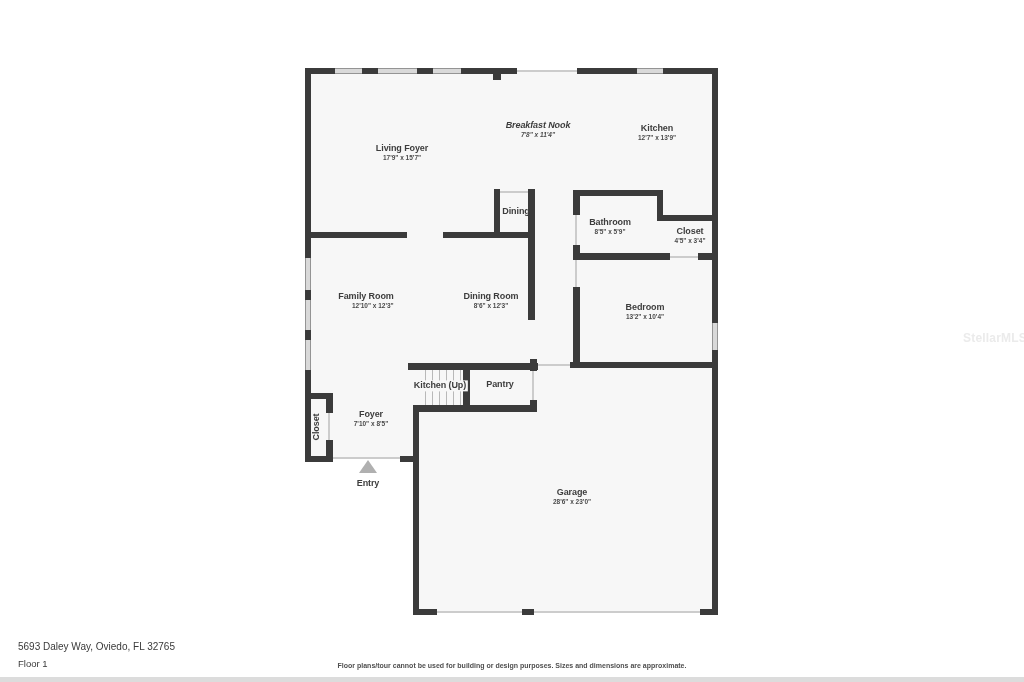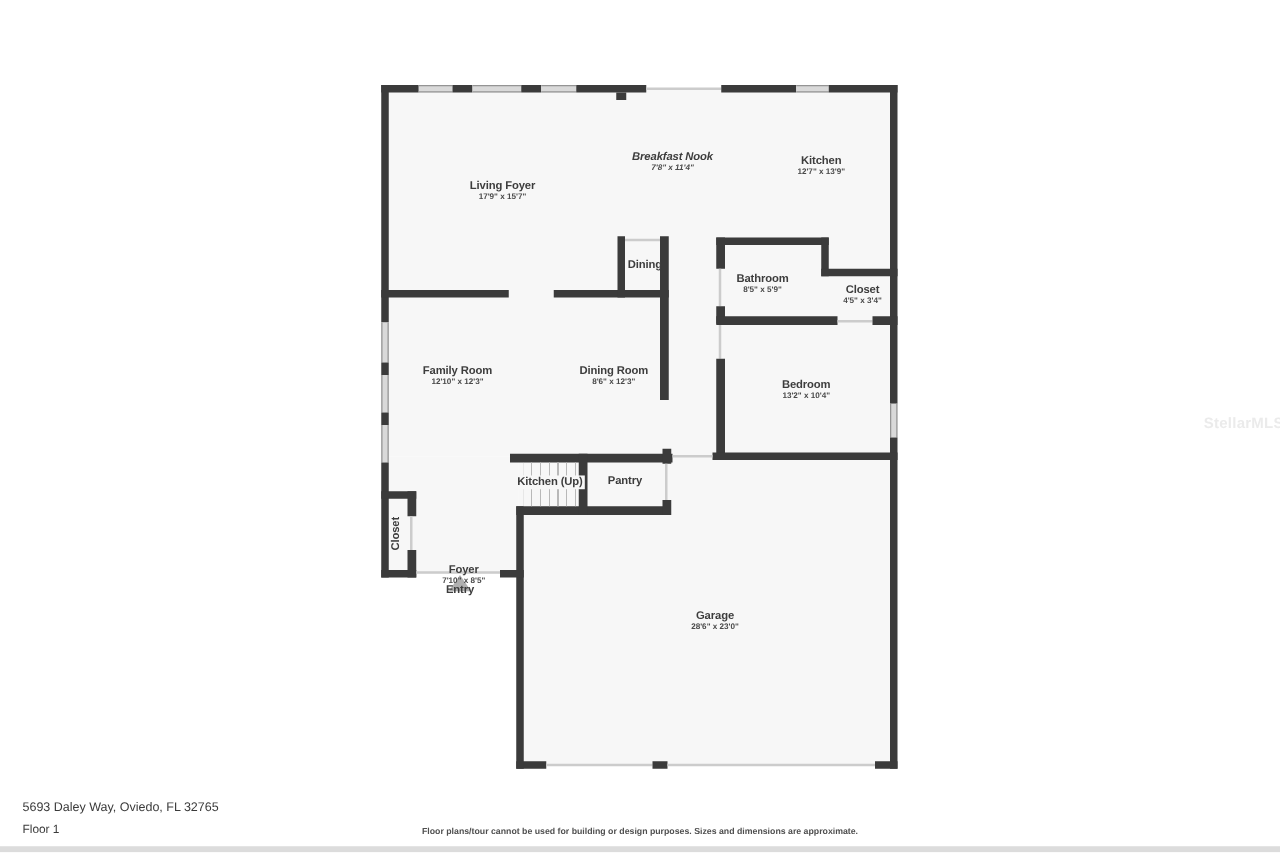--- a/index.html
+++ b/index.html
@@ -119,46 +119,46 @@
     <div class="nm">Dining</div>
   </div>
   <div class="room-label" style="left:610px;top:227px;">
     <div class="nm">Bathroom</div>
     <div class="dm">8'5" x 5'9"</div>
   </div>
   <div class="room-label" style="left:690px;top:236px;">
     <div class="nm">Closet</div>
     <div class="dm">4'5" x 3'4"</div>
   </div>
-  <div class="room-label" style="left:366px;top:301px;">
+  <div class="room-label" style="left:366px;top:301px;text-align:right;">
     <div class="nm">Family Room</div>
     <div class="dm">12'10" x 12'3"</div>
   </div>
   <div class="room-label" style="left:491px;top:301px;">
     <div class="nm">Dining Room</div>
     <div class="dm">8'6" x 12'3"</div>
   </div>
   <div class="room-label" style="left:645px;top:312px;">
     <div class="nm">Bedroom</div>
     <div class="dm">13'2" x 10'4"</div>
   </div>
   <div class="room-label onfloor" style="left:440px;top:386px;">
     <div class="nm">Kitchen (Up)</div>
   </div>
   <div class="room-label" style="left:500px;top:385px;">
     <div class="nm">Pantry</div>
   </div>
-  <div class="room-label" style="left:371px;top:419px;margin-top:41px;">
+  <div class="room-label" style="left:371px;top:419px;">
     <div class="nm">Foyer</div>
     <div class="dm">7'10" x 8'5"</div>
   </div>
   <div class="room-label vert" style="left:317px;top:427px;">
     <div class="nm">Closet</div>
   </div>
-  <div class="room-label" style="left:368px;top:472px;text-align:right;">
+  <div class="room-label" style="left:368px;top:484px;text-align:right;">
     <div class="nm">Entry</div>
   </div>
   <div class="room-label" style="left:572px;top:497px;">
     <div class="nm">Garage</div>
     <div class="dm">28'6" x 23'0"</div>
   </div>
 
   <div class="watermark">StellarMLS</div>
 
   <div class="addr">5693 Daley Way, Oviedo, FL 32765</div>

